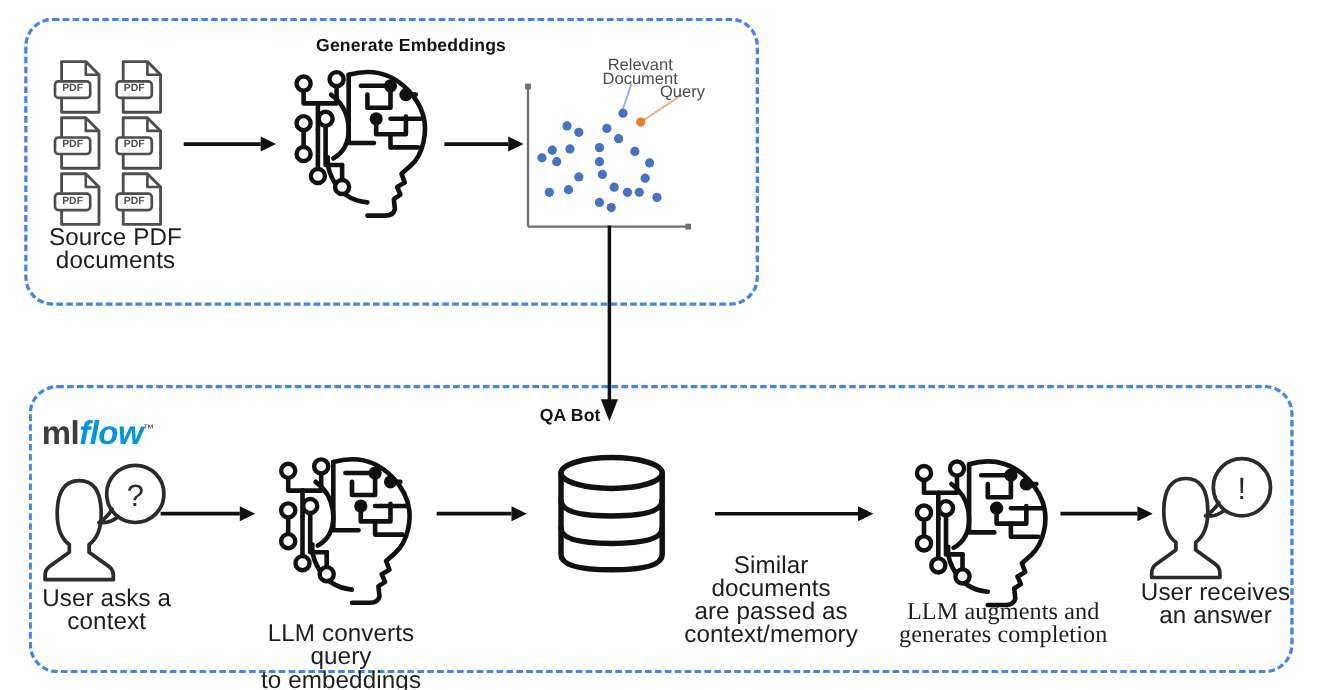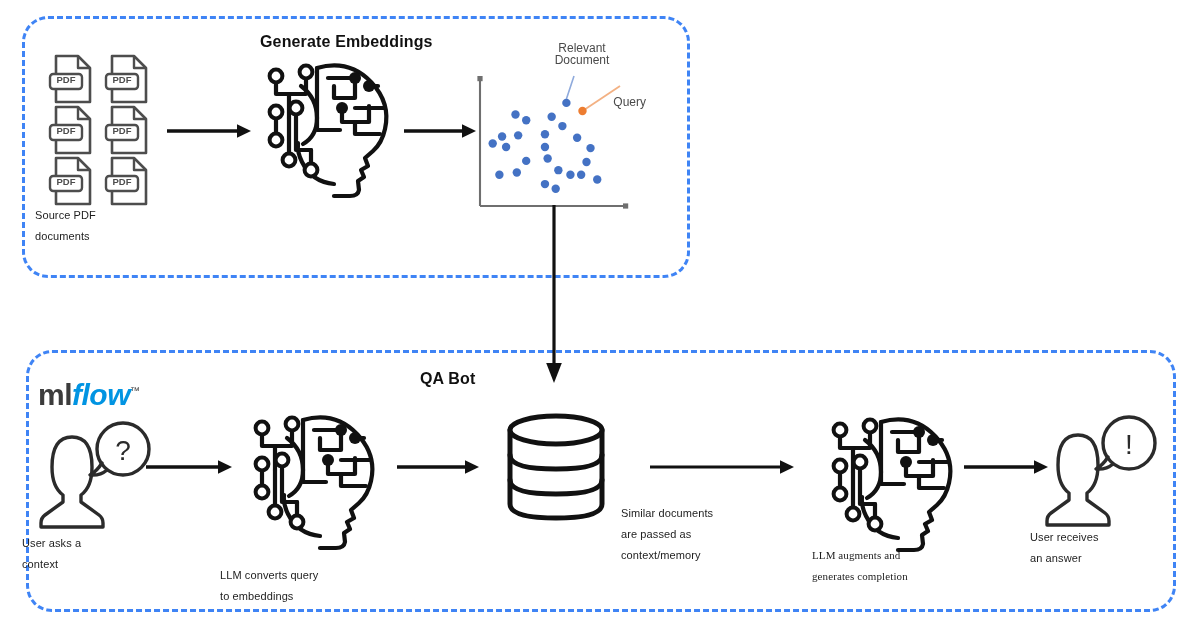--- a/index.html
+++ b/index.html
@@ -17,39 +17,41 @@
     border-radius:26px;
     box-sizing:border-box;
     background:transparent;
   }
   #box-generate{left:22px;top:16px;width:668px;height:262px;}
   #box-qabot{left:26px;top:350px;width:1150px;height:262px;}
 
   
   .caption{
     position:absolute;
-    font-size:11px;
+    text-align:center;
+    font-size:22px;
     line-height:21px;
     color:#1d1d1d;
     letter-spacing:.1px;
   }
   .section-title{
     position:absolute;
-    text-align:left;
+    text-align:right;
     font-size:16px;
     font-weight:bold;
     color:#111111;
     letter-spacing:.15px;
   }
   .tiny-label{
     position:absolute;
-    font-size:12px;
+    font-size:15px;
     line-height:12px;
     color:#4a4a4a;
     text-align:center;
+    margin-top:12px;
   }
 
   svg{display:block;overflow:visible;}
   .abs{position:absolute;}
 
   
   #mlflow-logo{
     position:absolute;left:38px;top:374px;
     font-size:30px;line-height:34px;font-weight:bold;
     letter-spacing:-.5px;white-space:nowrap;
@@ -61,21 +63,21 @@
 </head>
 <body>
 
 <div id="stage">
 
   <div class="dashed-box" id="box-generate"></div>
   <div class="dashed-box" id="box-qabot"></div>
 
   <div class="section-title" style="left:260px;top:33px;width:200px;">Generate Embeddings</div>
 
-  <div class="section-title" style="left:420px;top:370px;width:110px;text-align:left;">QA Bot</div>
+  <div class="section-title" style="left:436px;top:370px;width:110px;text-align:right;">QA Bot</div>
 
   <div class="abs" style="left:44px;top:52px;">
     <svg width="116" height="152" viewBox="0 0 116 152" aria-hidden="true">
       <defs>
         <g id="pdfdoc">
           <path d="M2 2 h22 l12 12 v34 h-34 z" fill="#ffffff" stroke="#4d4d4d" stroke-width="2.6" stroke-linejoin="round"></path>
           <path d="M24 2 v12 h12" fill="none" stroke="#4d4d4d" stroke-width="2.4" stroke-linejoin="round"></path>
           <rect x="-4" y="20" width="32" height="15" rx="3.2" fill="#ffffff" stroke="#4d4d4d" stroke-width="2.4"></rect>
         </g>
       </defs>
@@ -210,21 +212,21 @@
           <circle cx="85.68" cy="118.72" r="4.2" fill="#4472c4"></circle>
           <circle cx="96.40" cy="32.88" r="4.2" fill="#4472c4"></circle>
           <circle cx="112.48" cy="41.00" r="4.2" fill="#ed7d31"></circle>
         </g>
     </svg>
   </div>
 
   <div class="tiny-label" style="left:540px;top:42px;width:84px;white-space:pre-line;">Relevant
 Document</div>
 
-  <div class="tiny-label" style="left:600px;top:96px;width:46px;text-align:right;">Query</div>
+  <div class="tiny-label" style="left:600px;top:66px;width:46px;text-align:left;">Query</div>
 
   <div class="abs" style="left:543px;top:205px;">
     <svg width="22" height="180" viewBox="0 0 22 180">
       <line x1="11" y1="0" x2="11" y2="160" stroke="#111" stroke-width="3.2"></line>
       <path d="M3.2 158 L11 178 L18.8 158 Z" fill="#111"></path>
     </svg>
   </div>
 
   <div id="mlflow-logo">
     <span class="ml">ml</span><span class="flow">flow</span><span class="tm">™</span>

